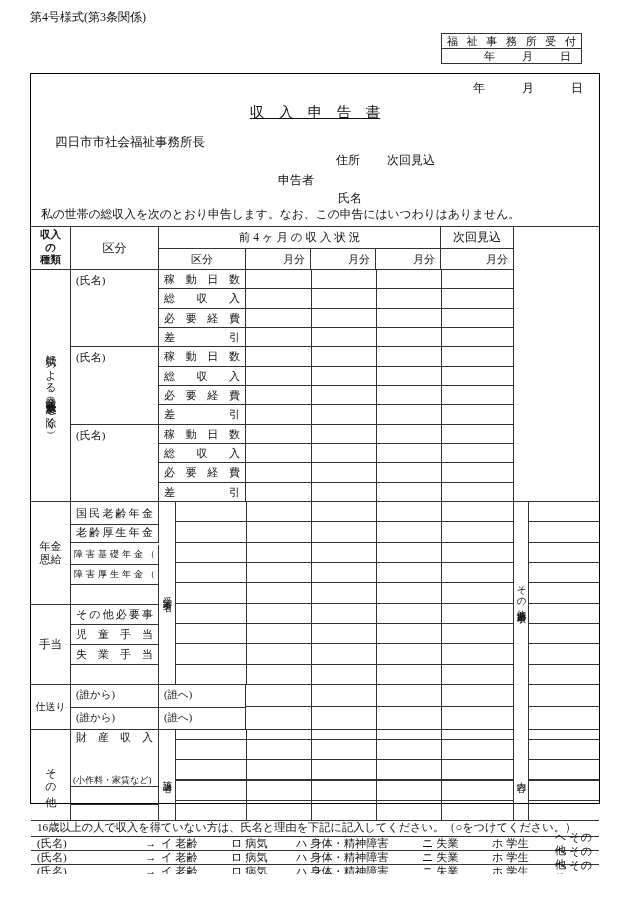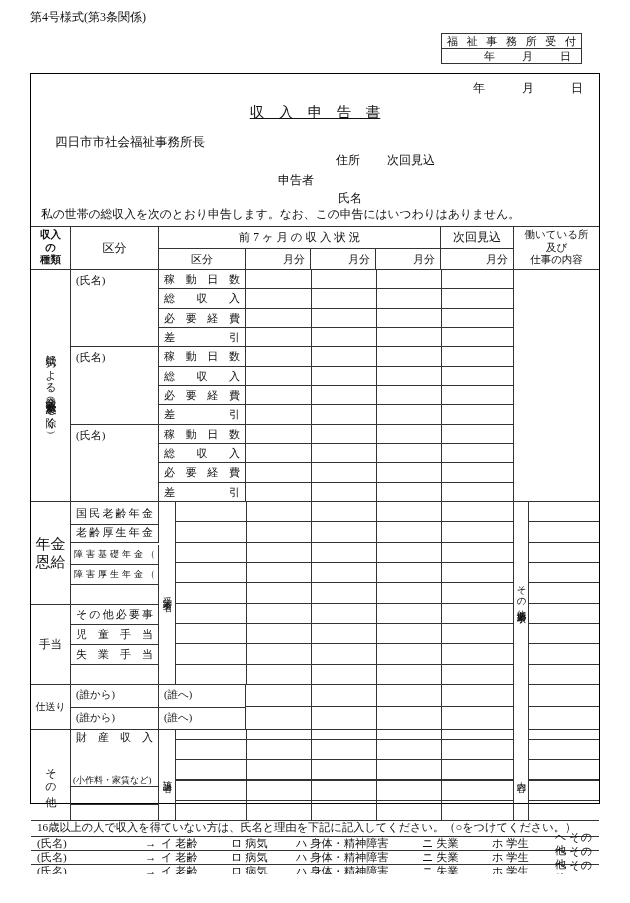--- a/index.html
+++ b/index.html
@@ -113,27 +113,22 @@
     <div class="abs decl">私の世帯の総収入を次のとおり申告します。なお、この申告にはいつわりはありません。</div>
 
     <div class="abs tablewrap">
 
       <div class="cell col3" style="left:0;top:0;width:40px;height:43px;font-weight:bold;">
         <span>収入</span>
         <span>の</span>
         <span>種類</span>
       </div>
       <div class="cell" style="left:40px;top:0;width:88px;height:43px;font-size:12px;">区分</div>
-      <div class="cell" style="left:128px;top:0;width:282px;height:22px;font-size:11.5px;">前 7 ヶ 月 の 収 入 状 況</div>
+      <div class="cell" style="left:128px;top:0;width:282px;height:22px;font-size:11.5px;">前 4 ヶ 月 の 収 入 状 況</div>
       <div class="cell" style="left:410px;top:0;width:73px;height:22px;font-size:12px;">次回見込</div>
-      <div class="cell col3 nbr" style="left:483px;top:0;width:85px;height:43px;">
-        <span>働いている所</span>
-        <span>及び</span>
-        <span>仕事の内容</span>
-      </div>
       <div class="cell" style="left:128px;top:22px;width:87px;height:21px;">区分</div>
       <div class="cell mr" style="left:215px;top:22px;width:65px;height:21px;">月分</div>
       <div class="cell mr" style="left:280px;top:22px;width:65px;height:21px;">月分</div>
       <div class="cell mr" style="left:345px;top:22px;width:65px;height:21px;">月分</div>
       <div class="cell mr" style="left:410px;top:22px;width:73px;height:21px;">月分</div>
 
       <div class="cell vt" style="left:0;top:43px;width:40px;height:232px;">就労による金銭収入（農業を除く）</div>
       <div class="cell tl" style="left:40px;top:43px;width:88px;height:77.33px;">(氏名)</div>
       <div class="cell tl" style="left:40px;top:120.33px;width:88px;height:77.34px;">(氏名)</div>
       <div class="cell tl" style="left:40px;top:197.67px;width:88px;height:77.33px;">(氏名)</div>
@@ -147,21 +142,21 @@
       <div class="cell jl" style="left:128px;top:159px;width:87px;height:19.33px;">必要経費</div>
       <div class="cell jl" style="left:128px;top:178.33px;width:87px;height:19.34px;">差引</div>
       <div class="cell jl" style="left:128px;top:197.67px;width:87px;height:19.33px;">稼動日数</div>
       <div class="cell jl" style="left:128px;top:217px;width:87px;height:19.33px;">総収入</div>
       <div class="cell jl" style="left:128px;top:236.33px;width:87px;height:19.34px;">必要経費</div>
       <div class="cell jl" style="left:128px;top:255.67px;width:87px;height:19.33px;">差引</div>
 
       <div class="cell grid ge" style="left:215px;top:43px;width:268px;height:232px;"></div>
       <div class="cell nbr" style="left:483px;top:43px;width:85px;height:232px;"></div>
 
-      <div class="cell col3" style="left:0;top:275px;width:40px;height:103px;font-size:15px;text-align:center;">
+      <div class="cell col3" style="left:0;top:275px;width:40px;height:103px;font-size:11px;text-align:center;">
         <span>年金</span>
         <span>恩給</span>
       </div>
       <div class="cell jl" style="left:40px;top:275px;width:88px;height:23px;line-height:22px;">国民老齢年金</div>
       <div class="cell jl" style="left:40px;top:296px;width:88px;height:20px;">老齢厚生年金</div>
       <div class="cell jl sm" style="left:40px;top:318px;width:88px;height:20px;padding:0 3px;">障害基礎年金（　級）</div>
       <div class="cell jl sm" style="left:40px;top:338px;width:88px;height:20px;padding:0 3px;">障害厚生年金（　級）</div>
       <div class="cell" style="left:40px;top:358px;width:88px;height:20px;"></div>
 
       <div class="cell" style="left:0;top:378px;width:40px;height:80px;font-size:11.5px;">手当</div>

